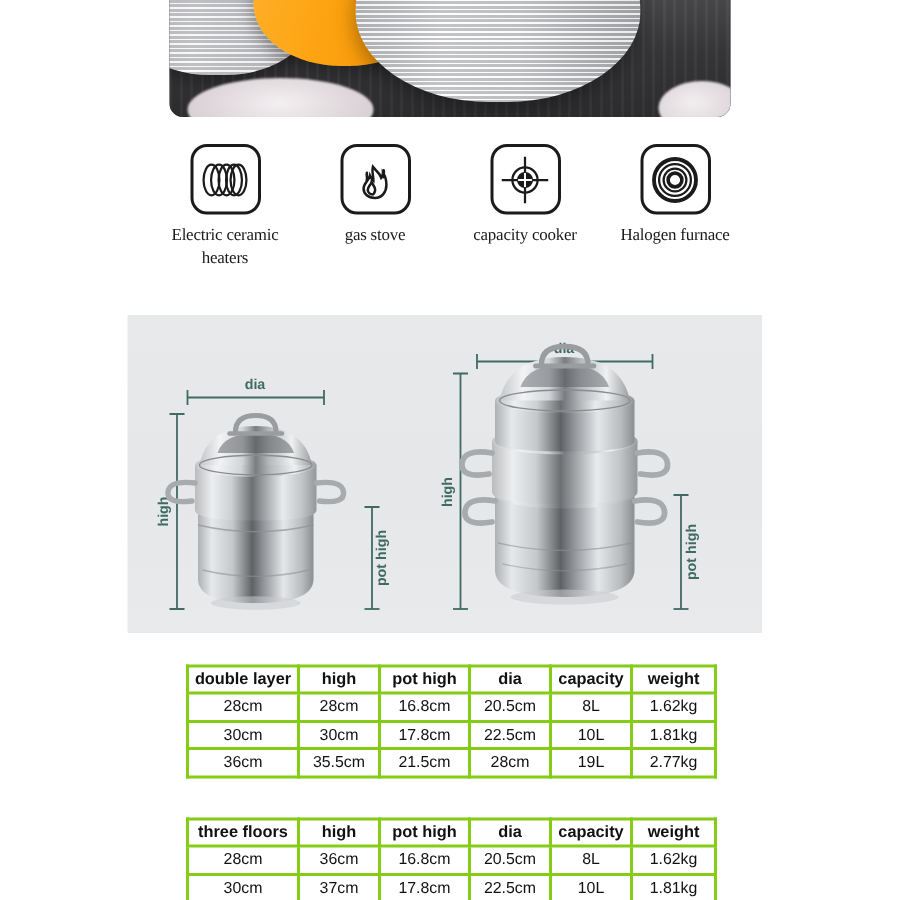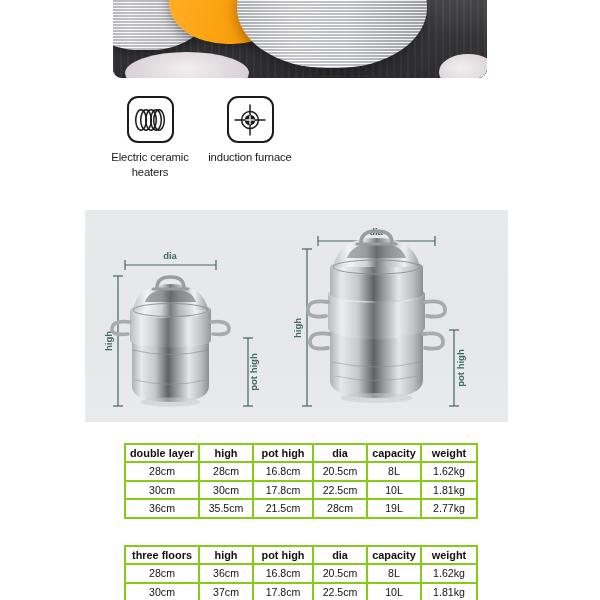--- a/index.html
+++ b/index.html
@@ -82,20 +82,21 @@
     background: #fff;
   }
   .compat-label {
     margin-top: 7px;
     font-size: 11.3px;
     color: #1a1a1a;
     text-align: center;
     line-height: 15px;
     letter-spacing: -0.15px;
     max-width: 96px;
+    font-family: Liberation Serif, serif;
   }
 
   
   .diagram {
     position: absolute; left: 85px; top: 210px; width: 423px; height: 212px;
     background: linear-gradient(180deg,#e8e9ea 0%, #e6e7e8 55%, #e9eaeb 100%);
   }
   .diagram svg { display: block; }
 
   
@@ -149,39 +150,65 @@
             <ellipse cx="13" cy="13" rx="5.3" ry="10.2"></ellipse>
             <ellipse cx="18" cy="13" rx="5.3" ry="10.2"></ellipse>
             <ellipse cx="23" cy="13" rx="5.3" ry="10.2"></ellipse>
             <ellipse cx="26" cy="13" rx="5.3" ry="10.2"></ellipse>
           </g>
         </svg>
       </div>
       <div class="compat-label">Electric ceramic heaters</div>
     </div>
 
+    <div class="compat-item">
+      <div class="icon-box">
+        <svg width="28" height="30" viewBox="0 0 28 30">
+          <g fill="none" stroke="#1b1b1b" stroke-width="1.7" stroke-linecap="round">
+            <path d="M14 27c-4.6 0-7.6-2.8-7.6-6.3 0-3.6 3.4-5.1 4.2-8.6.6 1.4 1.5 2.3 2.3 3.2.1-3.4-1.3-5.6-.3-9.1 1.9 2.6 4.6 4.2 5.6 7.3.9-1 1.1-2.2 1.1-3.4 2 3 2.3 5.4 2.3 8.2 0 4.6-3 8.7-7.6 8.7z"></path>
+            <path d="M12.6 24.6c-2 0-3.4-1.4-3.4-3.1 0-2 2-3.1 2.5-5.2.6 1.9 2.4 3 2.4 5.2 0 1.8-1.3 3.1-1.5 3.1z"></path>
+            <path d="M19.8 8.5c.6 1.9-.6 3-.2 4.6"></path>
+            <path d="M8.6 10.2c-.6 2 .7 3-.1 4.7"></path>
+          </g>
+        </svg>
+      </div>
+      <div class="compat-label">gas stove</div>
+    </div>
 
     <div class="compat-item">
       <div class="icon-box">
         <svg width="34" height="34" viewBox="0 0 34 34">
           <g stroke="#1b1b1b" stroke-width="1.5" fill="none">
             <circle cx="17" cy="17" r="8.4"></circle>
             <circle cx="17" cy="17" r="4.6" fill="#1b1b1b"></circle>
             <line x1="17" y1="1.5" x2="17" y2="32.5"></line>
             <line x1="1.5" y1="17" x2="32.5" y2="17"></line>
           </g>
           <g stroke="#ffffff" stroke-width="1.3">
             <line x1="17" y1="12.4" x2="17" y2="21.6"></line>
             <line x1="12.4" y1="17" x2="21.6" y2="17"></line>
           </g>
         </svg>
       </div>
-      <div class="compat-label">induction furnace</div>
+      <div class="compat-label">capacity cooker</div>
     </div>
 
+    <div class="compat-item">
+      <div class="icon-box">
+        <svg width="34" height="34" viewBox="0 0 34 34">
+          <g fill="none" stroke="#1b1b1b">
+            <circle cx="17" cy="17" r="14" stroke-width="2.6"></circle>
+            <circle cx="17" cy="17" r="10.6" stroke-width="1.5"></circle>
+            <circle cx="17" cy="17" r="7.6" stroke-width="1.5"></circle>
+            <circle cx="17" cy="17" r="4.6" stroke-width="2.4"></circle>
+          </g>
+        </svg>
+      </div>
+      <div class="compat-label">Halogen furnace</div>
+    </div>
 
   </div>
 
   <div class="diagram">
     <svg width="423" height="212" viewBox="0 0 423 212">
       <defs>
         <linearGradient id="steel" x1="0" y1="0" x2="1" y2="0">
           <stop offset="0%" stop-color="#b9bbbd"></stop>
           <stop offset="14%" stop-color="#eceef0"></stop>
           <stop offset="30%" stop-color="#cdd0d3"></stop>

